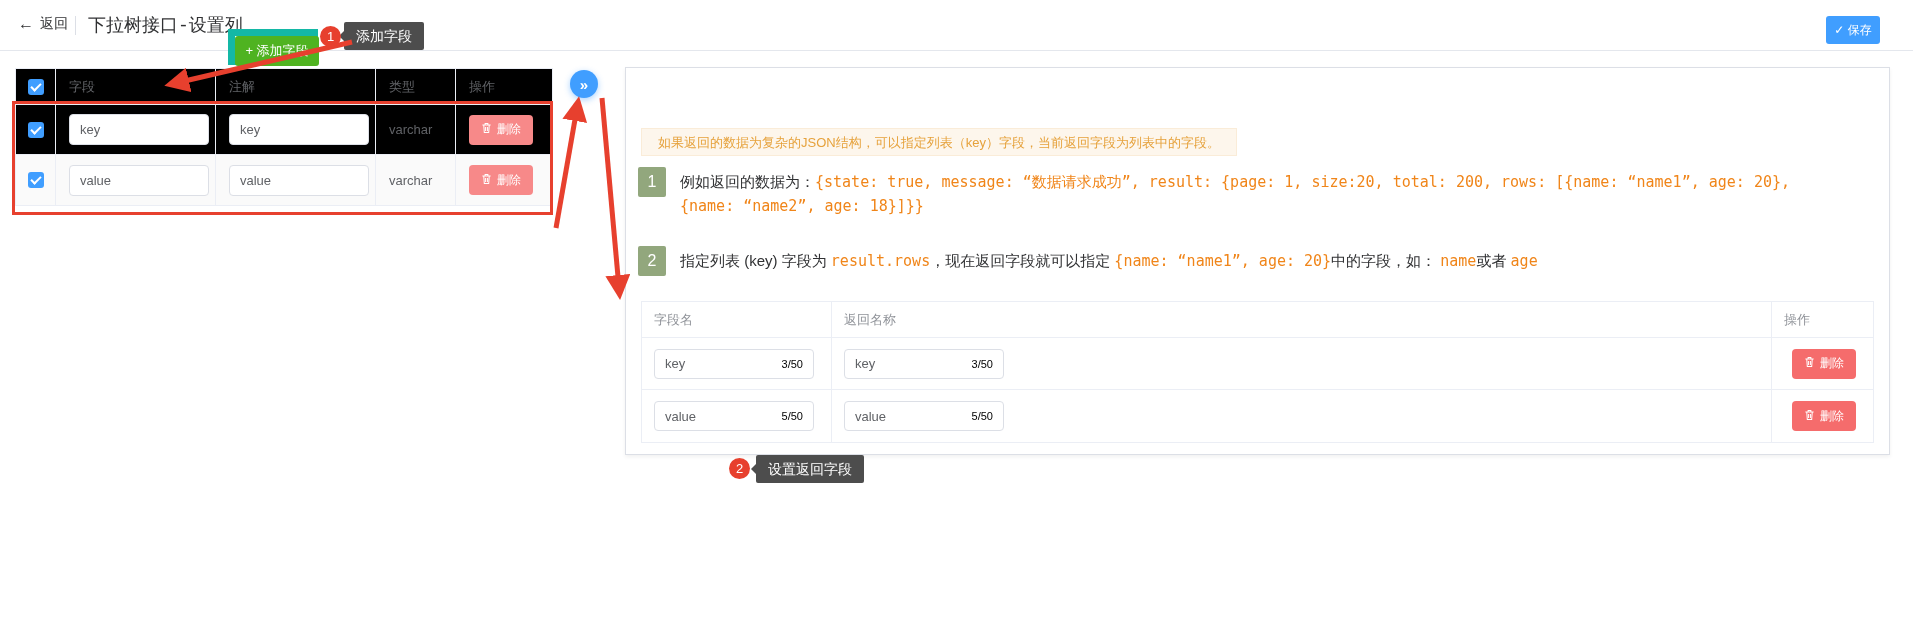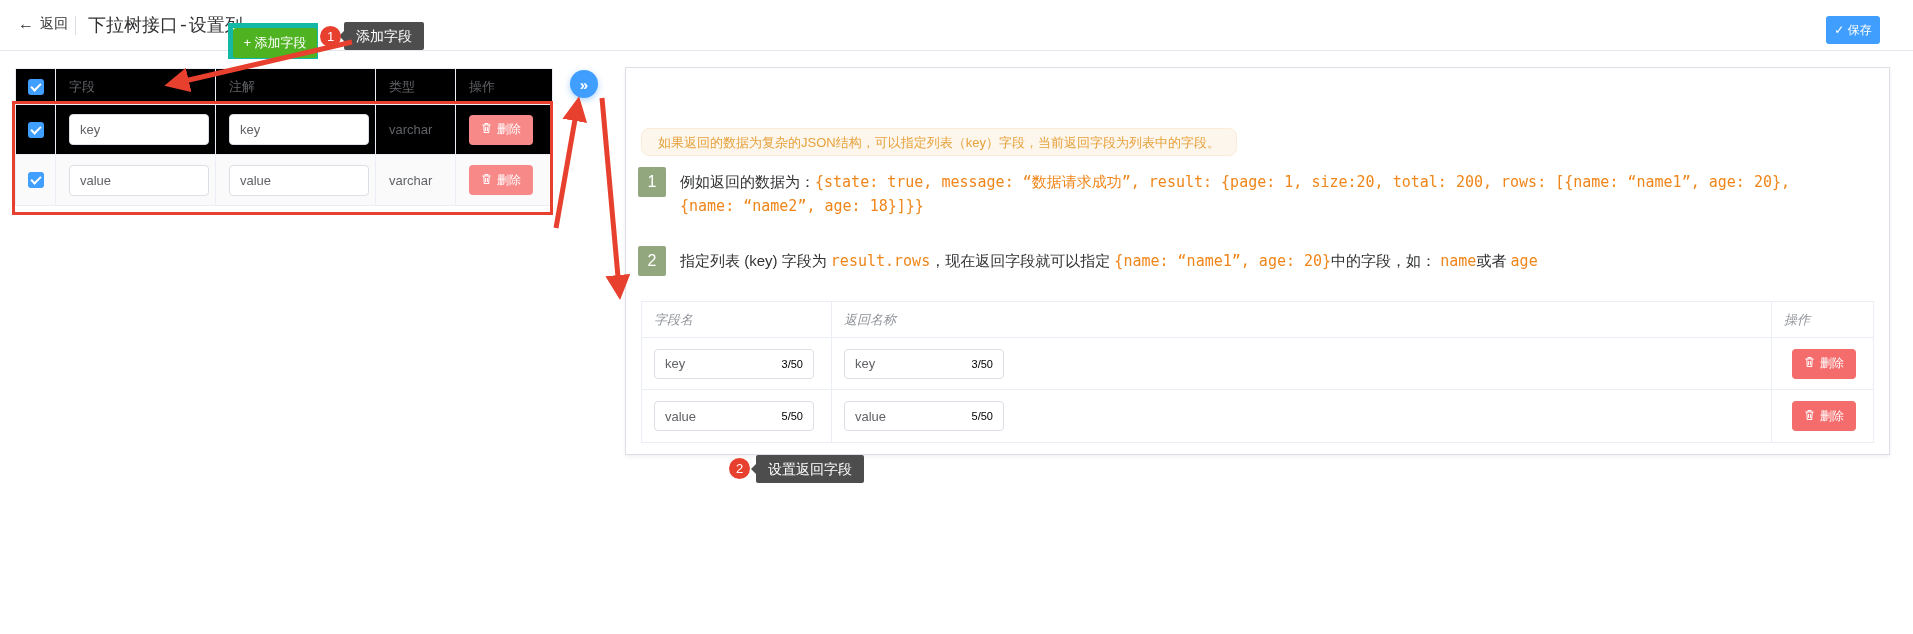--- a/index.html
+++ b/index.html
@@ -7,21 +7,21 @@
   .stage {
     position: relative; width: 1913px; height: 634px; background: #fff;
     font-family: "Liberation Sans", sans-serif; overflow: hidden; color:#303133;
   }
   
   .topbar { position:absolute; left:0; top:0; width:1913px; height:51px; background:#fff; border-bottom:1px solid #e4e7ed; }
   .back { position:absolute; left:18px; top:15px; font-size:14px; color:#303133; cursor:pointer; display:flex; align-items:center; gap:6px; }
   .back .arrow { font-size:16px; line-height:1; }
   .tb-divider { position:absolute; left:75px; top:16px; width:1px; height:19px; background:#dcdfe6; }
   .page-title { position:absolute; left:88px; top:13px; font-size:18px; color:#303133;font-family:Liberation Mono, monospace; }
-  .hl-box { position:absolute; left:228px; top:23px; width:90px; height:36px; border:5px solid #14b8a6; }
+  .hl-box { position:absolute; left:228px; top:29px; width:90px; height:36px; border:7px solid #14b8a6; }
   .add-btn { position:absolute; left:0; top:0; width:84px; height:30px; background:#4fb321; color:#fff; border:none; border-radius:3px; font-size:13px; cursor:pointer; font-family:inherit; }
   .save-btn { position:absolute; left:1826px; top:16px; width:54px; height:28px; background:#409eff; color:#fff; border:none; border-radius:3px; font-size:12px; cursor:pointer; font-family:inherit; }
   .num-badge { position:absolute; width:21px; height:21px; border-radius:50%; background:#e7402e; color:#fff; font-size:13px; display:flex; align-items:center; justify-content:center; z-index:8; }
   .badge1 { left:320px; top:26px; }
   .badge2 { left:729px; top:458px; }
   .anno-tooltip { position:absolute; background:#4d4d4d; color:#fff; font-size:14px; height:28px; line-height:28px; padding:0 12px; border-radius:2px; z-index:7; }
   .anno-tooltip::before { content:""; position:absolute; left:-5px; top:50%; transform:translateY(-50%); border-top:5px solid transparent; border-bottom:5px solid transparent; border-right:5px solid #4d4d4d; }
   .tooltip-add { left:344px; top:22px; }
   .tooltip-set { left:756px; top:455px; }
   
@@ -43,32 +43,32 @@
   .hl-rect { position:absolute; left:12px; top:101px; width:541px; height:114px; border:3px solid #e7402e; z-index:6; pointer-events:none; }
   
   .expand-btn { position:absolute; left:570px; top:70px; width:28px; height:28px; border-radius:50%; background:#409eff; color:#fff; border:none; font-size:15px; font-weight:bold; cursor:pointer; box-shadow:0 2px 6px rgba(64,158,255,.45); display:flex; align-items:center; justify-content:center; font-family:inherit; }
   
   .card { position:absolute; left:625px; top:67px; width:1265px; height:388px; background:#fff; border:1px solid #dcdfe6; box-shadow:0 2px 4px rgba(0,0,0,.06); }
   .tabbar { position:absolute; left:0; top:0; right:0; height:40px; background:#f5f7fa; border-bottom:1px solid #dcdfe6; }
   .tab { position:absolute; top:0; height:40px; width:100px; line-height:40px; text-align:center; font-size:14px; color:#606266; cursor:pointer; }
   .tab.t1 { left:26px; }
   .tab.t2 { left:127px; }
   .tab.active { background:#fff; height:41px; color:#409eff; border-left:1px solid #dcdfe6; border-right:1px solid #dcdfe6; }
-  .alert { position:absolute; left:15px; top:60px; height:28px; line-height:28px; padding:0 16px; background:#fdf6ec; border:1px solid #faecd8; border-radius:8px; color:#e6a23c; font-size:13px; display:inline-block; white-space:nowrap; }
+  .alert { position:absolute; left:15px; top:60px; height:28px; line-height:28px; padding:0 16px; background:#fdf6ec; border:1px solid #faecd8; border-radius:0; color:#e6a23c; font-size:13px; display:inline-block; white-space:nowrap; }
   .step { position:absolute; display:flex; align-items:flex-start; }
   .step.s1 { left:12px; top:99px; }
   .step.s2 { left:12px; top:178px; }
   .step-num { flex:0 0 28px; width:28px; height:30px; background:#92a77d; color:#fff; font-size:16px; display:flex; align-items:center; justify-content:center; border-radius:2px; }
   .step-body { margin-left:14px; width:1165px; font-size:15px; color:#303133; line-height:23px; padding-top:3px; }
   .code { font-family:"DejaVu Sans Mono", monospace; color:#f08519; font-weight:normal; font-size:15px; }
   
   .rtable { position:absolute; left:15px; top:233px; width:1233px; border:1px solid #ebeef5; font-size:13px; }
   .rrow { display:grid; grid-template-columns:190px 940px 103px; border-bottom:1px solid #ebeef5; }
   .rrow:last-child { border-bottom:none; }
-  .rrow.rhead { height:36px; color:#909399;font-style:italic; }
+  .rrow.rhead { height:36px; color:#909399; }
   .rrow.rbody { height:52px; }
   .rc { display:flex; align-items:center; padding-left:12px; border-right:1px solid #ebeef5; }
   .rc:last-child { border-right:none; }
   .inputbox { width:160px; height:30px; border:1px solid #dcdfe6; border-radius:4px; display:flex; align-items:center; justify-content:space-between; padding:0 10px; background:#fff; cursor:text; }
   .inputbox .val { color:#606266; font-size:13px; }
   .inputbox .count { color:#000000; font-size:11px; }
   
   .arrows { position:absolute; left:0; top:0; width:1913px; height:634px; pointer-events:none; z-index:9; }
 </style>
 </head>

